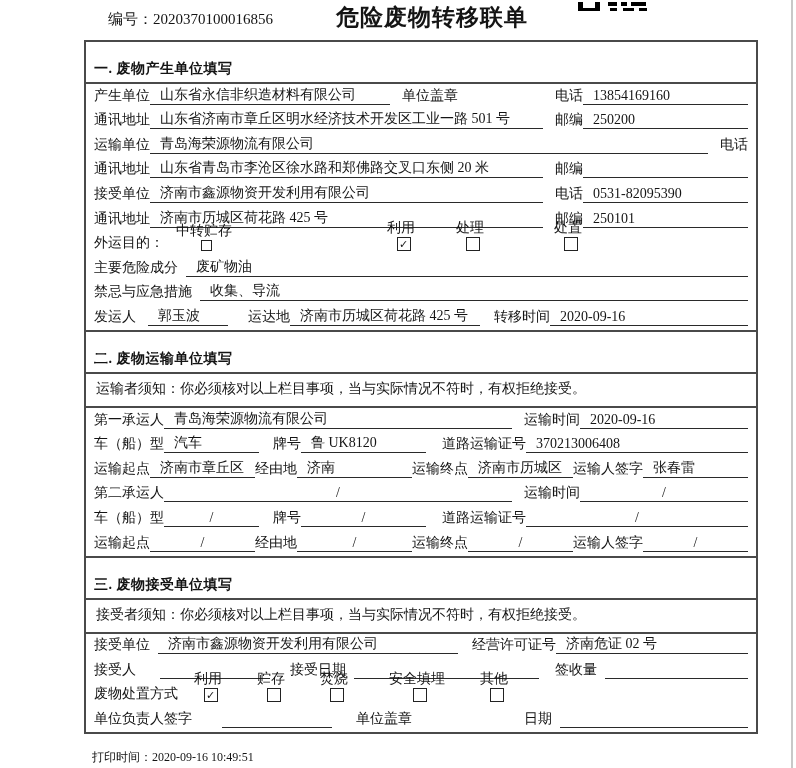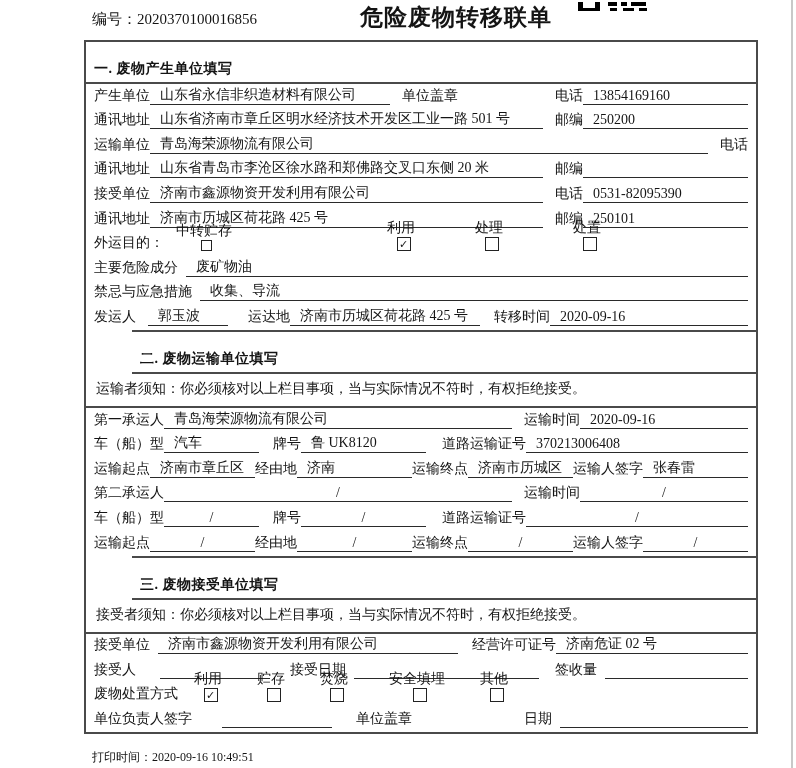--- a/index.html
+++ b/index.html
@@ -3,50 +3,50 @@
 <meta charset="utf-8">
 <style>
   html,body { margin:0; padding:0; }
   body {
     width:796px; height:768px; position:relative; overflow:hidden;
     background:#ffffff; color:#141414;
     font-family:"Liberation Serif","DejaVu Serif",serif;
     font-size:14px;
   }
   .topbar { position:relative; height:40px; }
-  .doc-number { position:absolute; left:92px; top:10px; font-size:15px; white-space:nowrap; }
-  .doc-title { position:absolute; left:360px; top:2px; font-size:23px; font-weight:bold; letter-spacing:1px; white-space:nowrap; }
+  .doc-number { position:absolute; left:108px; top:10px; font-size:15px; white-space:nowrap; }
+  .doc-title { position:absolute; left:336px; top:2px; font-size:23px; font-weight:bold; letter-spacing:1px; white-space:nowrap; }
   .qr-frag { position:absolute; left:578px; top:0; width:73px; height:10px; }
   .page-edge { position:absolute; left:791px; top:0; width:2px; height:768px; background:#c8c8c8; }
 
   .formbox {
     position:absolute; left:84px; top:40px; width:674px;
     border:2px solid #4a4a4a; box-sizing:border-box; background:#fff;
   }
   .sec-header {
     font-weight:bold; font-size:14px; padding:18px 8px 4px 8px;
     border-bottom:2px solid #4a4a4a; letter-spacing:0.5px;
   }
-  .sec-header.mid { border-top:2px solid #4a4a4a;margin-left:46px; }
+  .sec-header.mid { border-top:2px solid #4a4a4a; }
   .notice { padding:6px 8px 8px 10px; border-bottom:2px solid #4a4a4a; }
 
   .row {
     display:flex; align-items:flex-end; height:24.6px;
     padding:0 8px 4px 8px; box-sizing:border-box; white-space:nowrap;
   }
   .lbl { flex:0 0 auto; }
   .uv { border-bottom:1px solid #2a2a2a; padding:0 4px 0 10px; min-height:16px; box-sizing:border-box; }
   .grow { flex:1 1 auto; }
   .ctr { text-align:center; padding:0; }
   .w80{width:80px;} .w95{width:95px;} .w105{width:105px;} .w110{width:110px;} .w115{width:115px;}
   .w120{width:120px;} .w125{width:125px;} .w145{width:145px;} .w150{width:150px;} .w165{width:165px;}
   .w168{width:168px;} .w185{width:185px;} .w190{width:190px;} .w240{width:240px;} .w300{width:300px;}
   .ml8{margin-left:8px;} .ml10{} .ml12{margin-left:12px;} .ml14{margin-left:14px;}
   .ml16{margin-left:16px;} .ml20{margin-left:20px;} .ml24{margin-left:24px;} .ml30{margin-left:30px;}
-  .ml36{margin-left:36px;} .ml55{margin-left:55px;text-align:center;} .ml65{margin-left:65px;} .ml112{margin-left:112px;}
+  .ml36{margin-left:36px;} .ml55{margin-left:36px;text-align:center;} .ml65{margin-left:65px;} .ml112{margin-left:112px;}
   .ml150{margin-left:150px;}
   .mla{margin-left:auto;}
 
   .opt { display:inline-flex; align-items:center;flex-direction:column; }
   .opt-lbl { margin-right:5px; }
   .cb {
     width:12px; height:12px; border:1px solid #222; display:inline-flex;
     align-items:center; justify-content:center; margin-bottom:1px;
     font-size:11px; line-height:1; font-family:"DejaVu Sans",sans-serif;
   }

